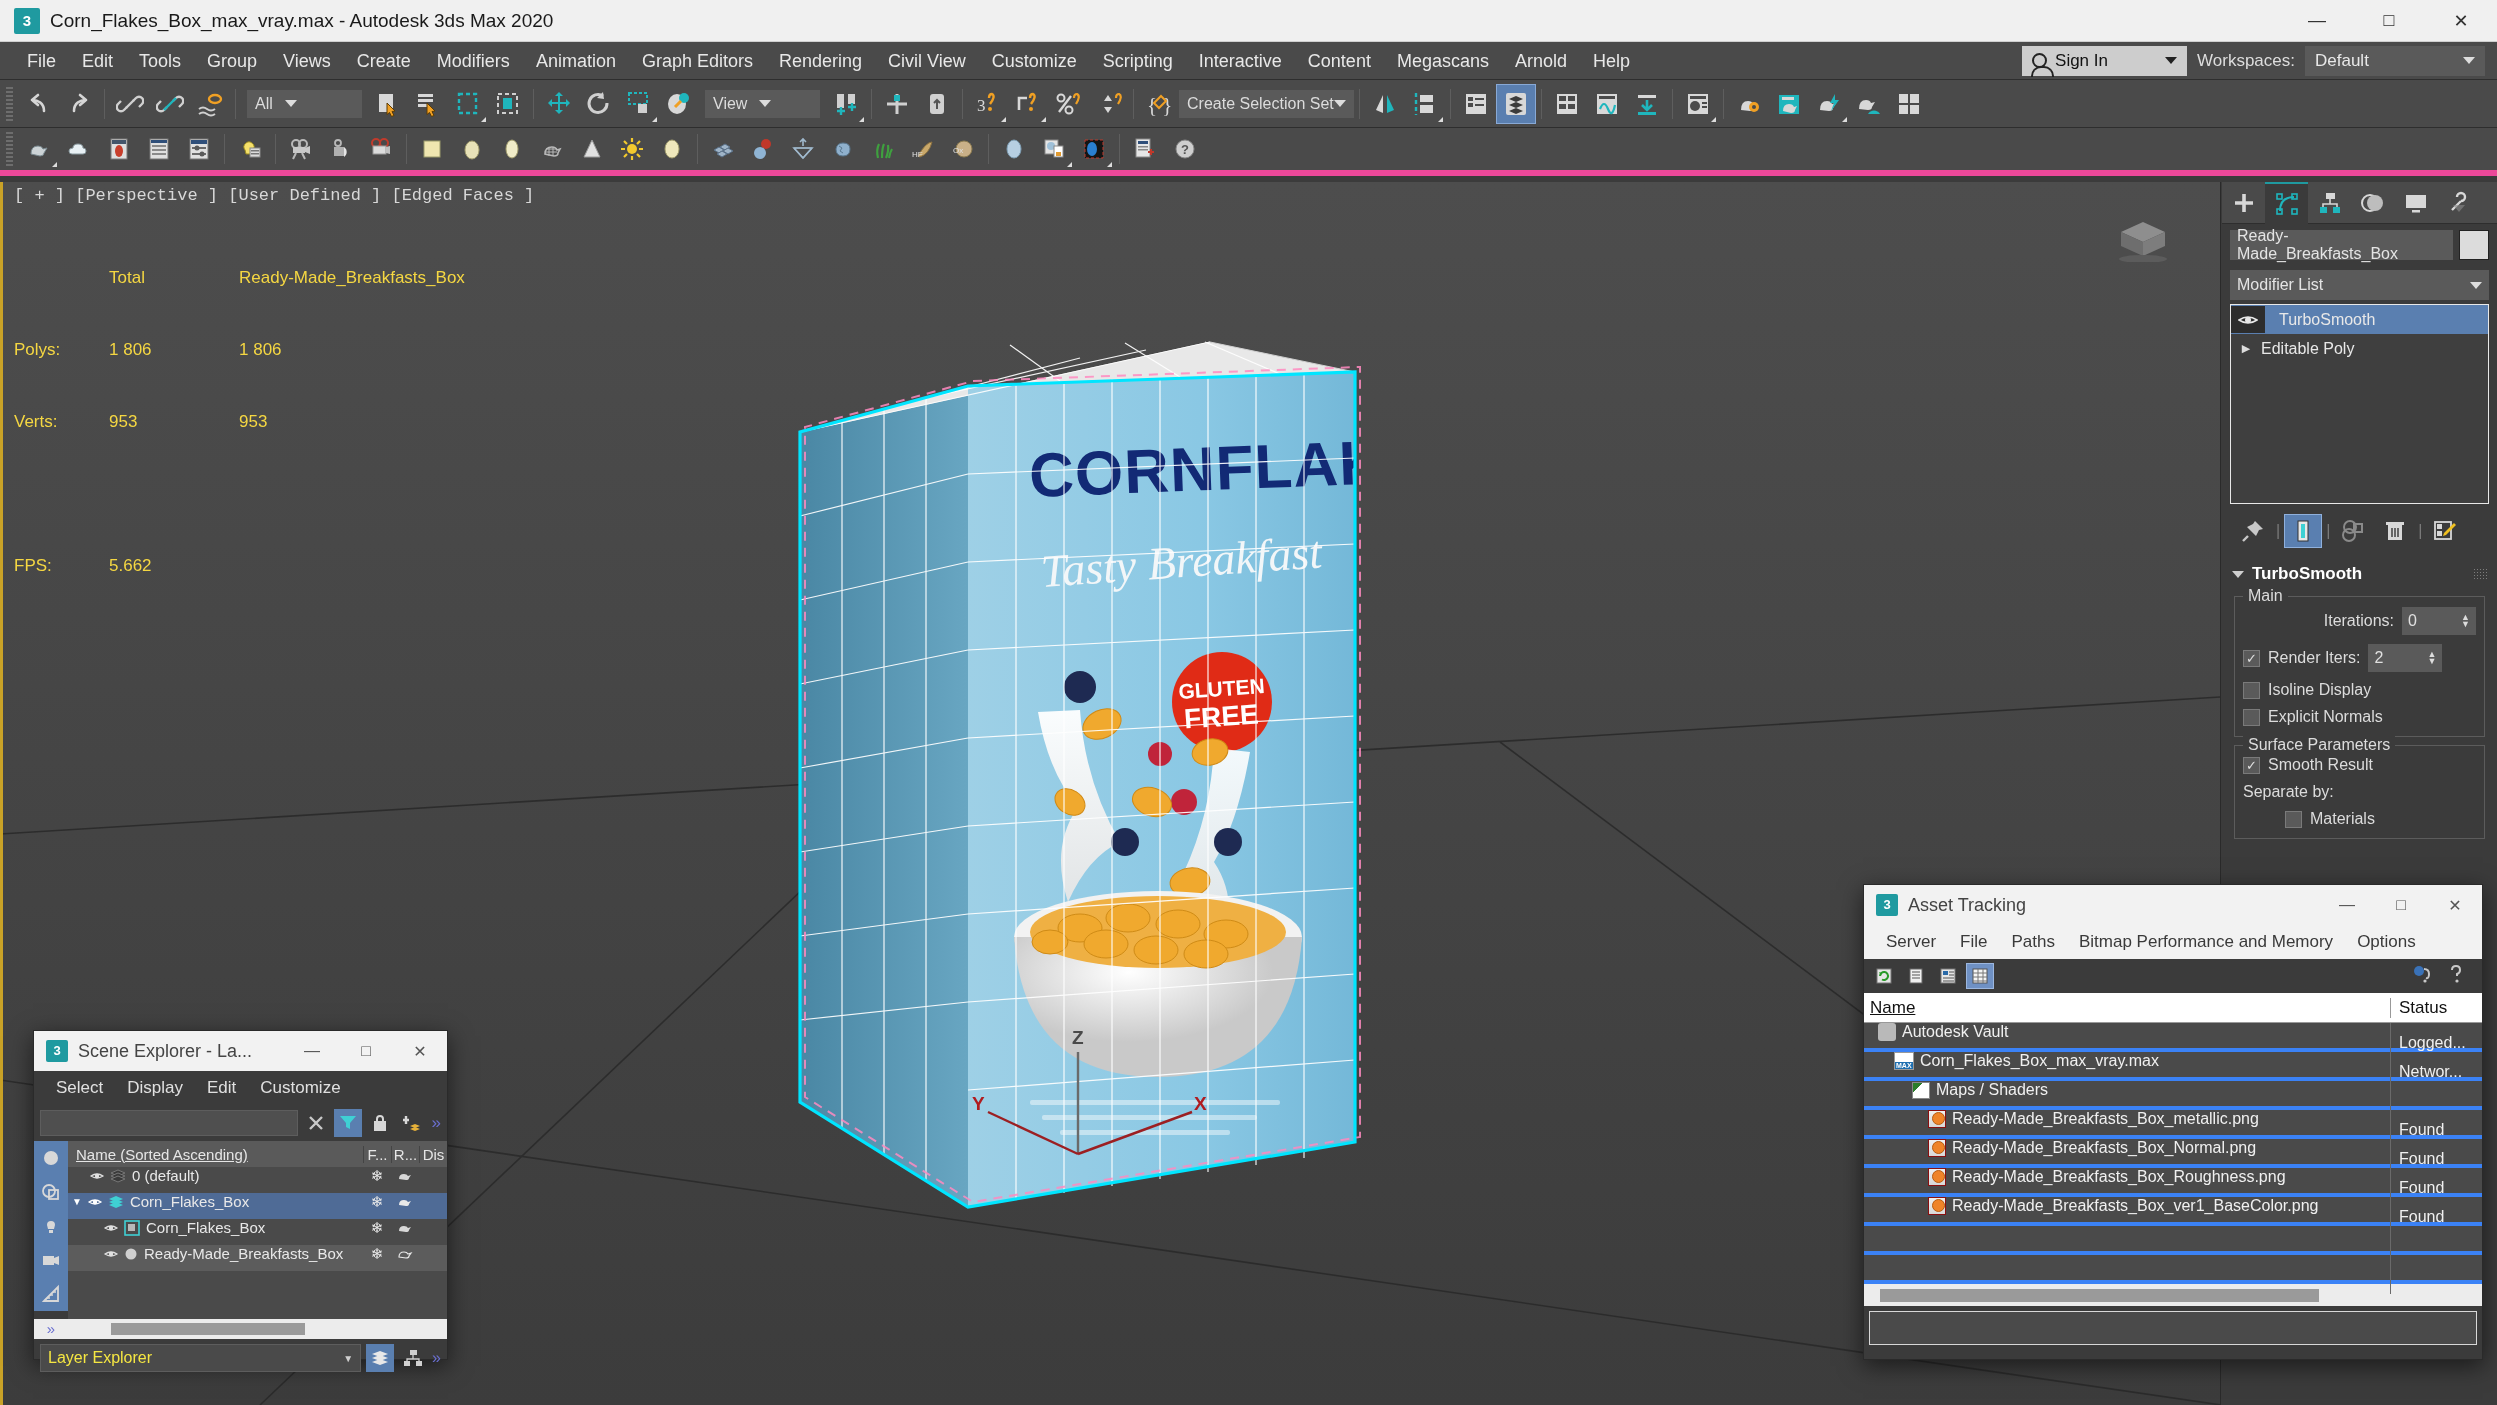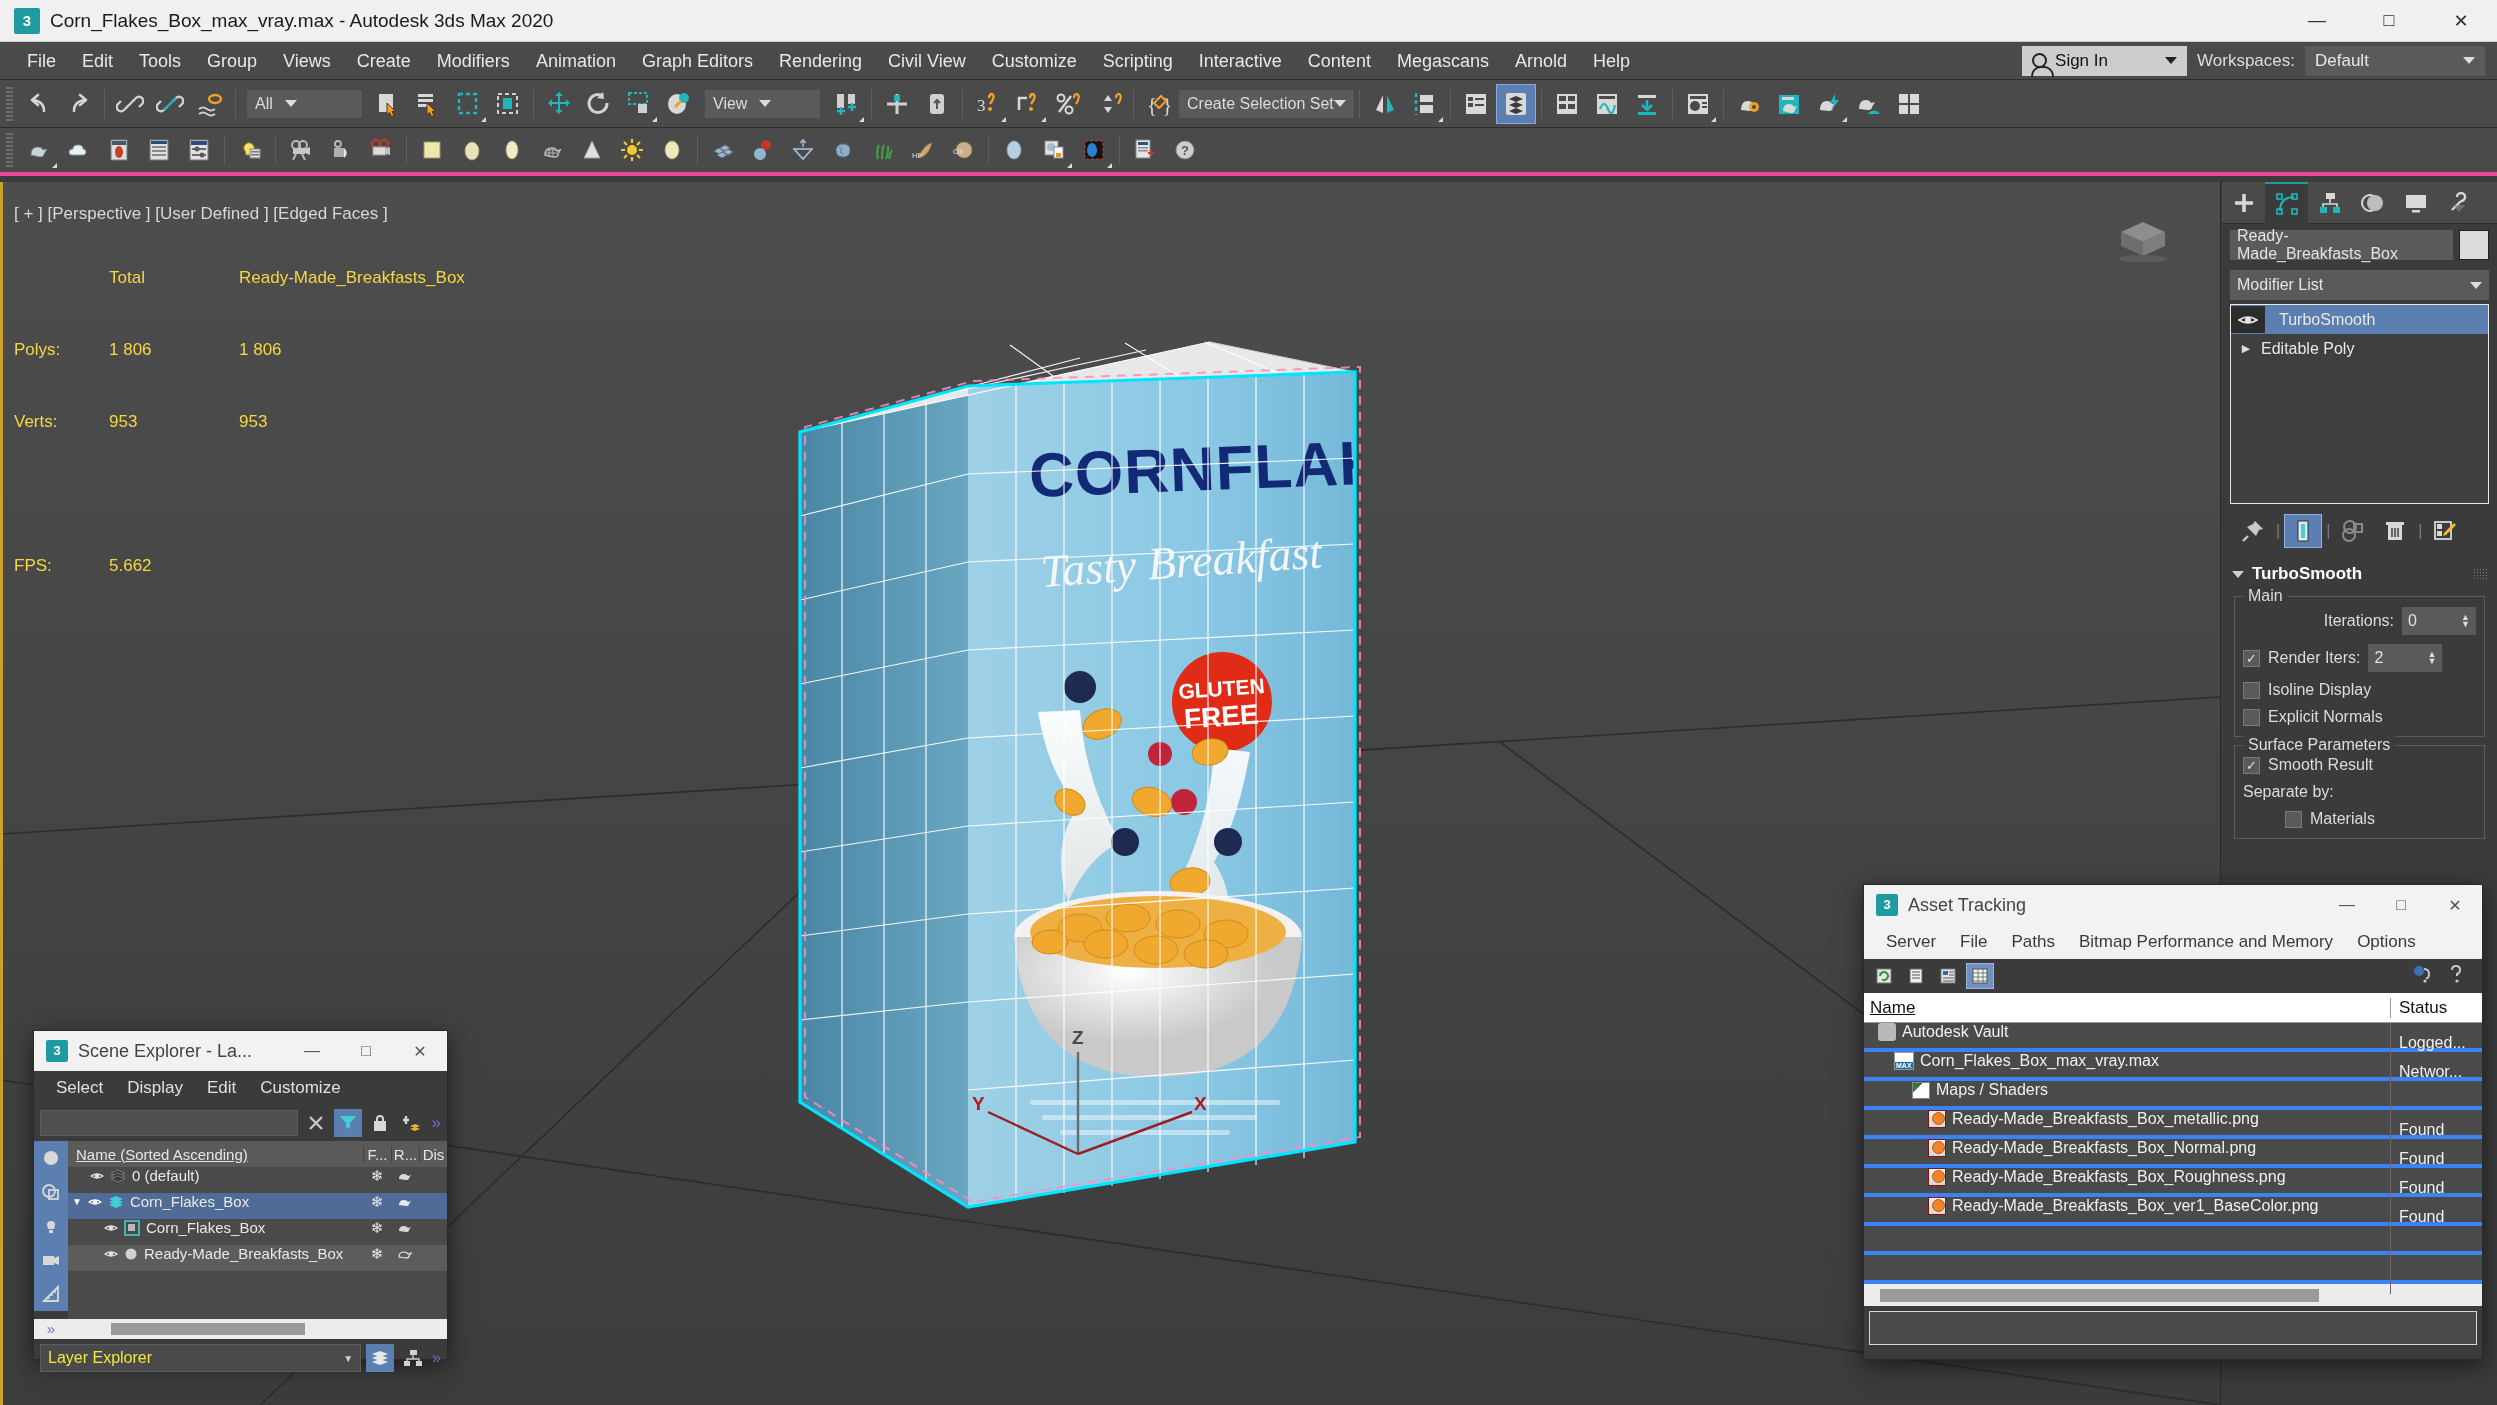--- a/index.html
+++ b/index.html
@@ -32,21 +32,21 @@
            border-top:7px solid #222; margin-left:auto;}
   .ws-label { color:#ddd; font-size:17px; margin-right:10px; }
   .ws-sel { background:#5a5a5a; color:#e8e8e8; font-size:17px; height:30px; width:180px;
             display:flex;align-items:center;padding:0 10px;margin-right:12px;}
   .ws-sel .caret { border-top-color:#ddd; }
 
   
   .toolbar { background:#4a4a4a; display:flex; align-items:center; padding-left:6px;
              border-bottom:1px solid #2e2e2e; }
   .tbar1 { height:48px; }
-  .tbar2 { height:48px; border-bottom:4px solid #ec4899;}
+  .tbar2 { height:48px; border-bottom:6px solid #ec4899;}
   .grip { width:7px; height:34px; margin-right:6px;
           background:repeating-linear-gradient(to bottom,#8a8a8a 0 2px,transparent 2px 4px);
           opacity:.55;}
   .tbtn { width:40px;height:40px;display:flex;align-items:center;justify-content:center;
           position:relative;flex:none;}
   .tbtn.active { background:#5a7fb0; border:1px solid #88a9d6; }
   .tsep { width:1px;height:30px;background:#2f2f2f;margin:0 5px;flex:none;
           border-right:1px solid #5e5e5e;}
   .tcorner:after{content:"";position:absolute;right:2px;bottom:2px;width:0;height:0;
                  border-left:5px solid transparent;border-bottom:5px solid #ddd;}
@@ -56,21 +56,21 @@
   .selset { background:#5a5a5a;color:#dcdcdc;font-size:16px;height:28px;display:flex;
             align-items:center;padding:0 8px;width:175px;flex:none;}
   .selset .caret{border-top-color:#ddd;margin-left:auto;}
 
   
   .viewport { position:absolute; left:0; top:182px; width:2221px; height:1223px;
               background:#454545; overflow:hidden; border-right:1px solid #2a2a2a;}
   .vp-yellowbar{position:absolute;left:0;top:0;width:3px;height:100%;background:#c9a227;}
   .vp-stats{position:absolute;left:14px;top:6px;color:#f5d742;font-size:17px;line-height:24px;
             white-space:pre;font-family:"Liberation Sans",sans-serif;}
-  .vp-label{position:absolute;left:14px;top:22px;color:#d8d8d8;font-size:17px;}
+  .vp-label{position:absolute;left:14px;top:4px;color:#d8d8d8;font-size:17px;font-family:Liberation Mono, monospace;}
   .grid-floor{position:absolute;inset:0;}
 
   
   .navcube{position:absolute;right:45px;top:28px;width:64px;height:52px;}
 
   
   .box3d{position:absolute;left:780px;top:100px;width:660px;height:1000px;}
 
   
   .cmdpanel{position:absolute;left:2222px;top:182px;width:275px;height:1223px;

